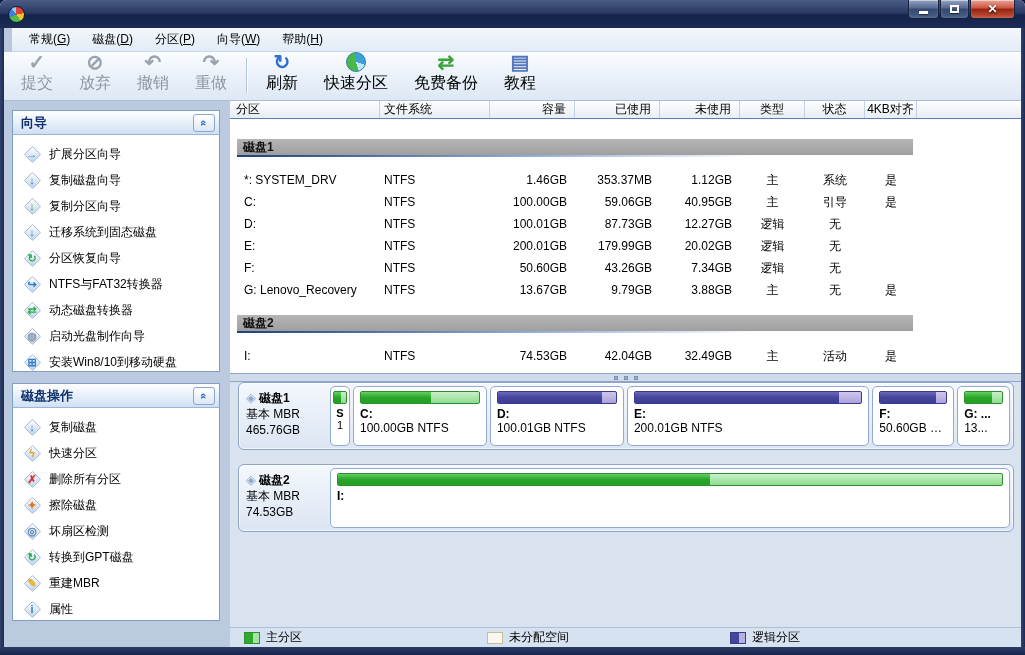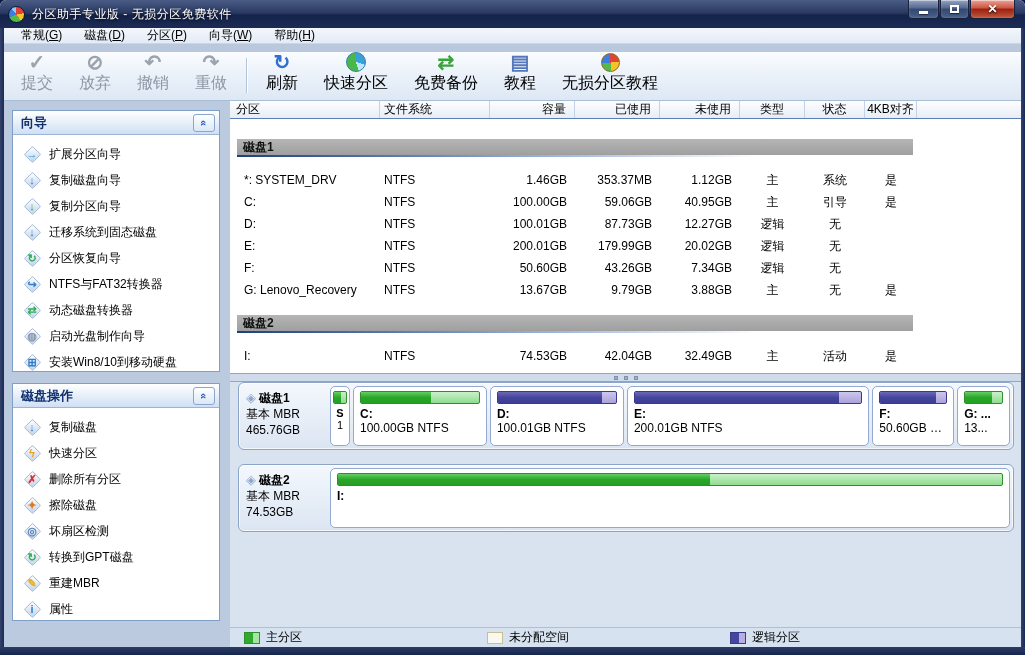--- a/index.html
+++ b/index.html
@@ -19,21 +19,21 @@
     display:flex; align-items:center; justify-content:center; margin-left:1px;
     background:linear-gradient(180deg,#93a3c0 0%,#55678f 45%,#35486f 50%,#46608b 100%);
     box-shadow:inset 0 1px 0 rgba(255,255,255,.45), inset 0 0 3px rgba(255,255,255,.2); cursor:pointer; }
   .win-btn.min { width:31px; } .win-btn.max { width:29px; }
   .win-btn.close { width:45px; background:linear-gradient(180deg,#eba396 0%,#cc5440 45%,#99200f 50%,#c1573c 100%); }
   .glyph-min { width:9px; height:3px; background:#fff; box-shadow:0 1px 1px #00000080; margin-top:6px; }
   .glyph-max { width:9px; height:8px; border:2px solid #fff; box-shadow:0 1px 1px #00000080; }
   .glyph-close { color:#fff; font-weight:bold; font-size:12px; text-shadow:0 1px 2px #000; }
 
   
-  #menubar { position:absolute; left:4px; right:4px; top:28px; height:16px;
+  #menubar { position:absolute; left:12px; right:4px; top:28px; height:24px;
     background:linear-gradient(180deg,#f4f7fc,#e2ebf6); border-bottom:1px solid #c8d6e8;
     display:flex; align-items:center; padding-left:6px; }
   .menu-item { padding:3px 11px; color:#000; cursor:default; }
   .menu-item u { text-decoration:underline; }
 
   
   #toolbar { position:absolute; left:4px; right:4px; top:52px; height:49px;
     background:linear-gradient(180deg,#fafcfe 0%,#e9f0f9 55%,#dde8f4 100%);
     border-bottom:1px solid #a9bdd6; display:flex; align-items:stretch; padding:2px 4px 3px 4px; }
   .tool-btn { display:flex; flex-direction:column; align-items:center; justify-content:flex-end;
@@ -139,21 +139,20 @@
   .swatch.logical { border-color:#3a3a8a; background:linear-gradient(90deg,#46459e 0 60%, #b6afe2 0); }
   .swatch.unallocated { border-color:#c9bd96; background:#faf7ee; }
 </style>
 </head>
 <body>
 
 <div id="window">
 
   <div id="titlebar">
     <span id="app-icon"></span>
-    <span id="title-text">分区助手专业版 - 无损分区免费软件</span>
     <div id="win-controls">
       <div class="win-btn min">
           <span class="glyph-min"></span>
         </div>
       <div class="win-btn max">
           <span class="glyph-max"></span>
         </div>
       <div class="win-btn close">
           <span class="glyph-close">✕</span>
         </div>
@@ -195,26 +194,20 @@
         </span>
         <span class="tool-label">快速分区</span>
       </div>
       <div class="tool-btn">
         <span class="tool-icon" style="color: rgb(58, 164, 58);">⇄</span>
         <span class="tool-label">免费备份</span>
       </div>
       <div class="tool-btn">
         <span class="tool-icon" style="color: rgb(85, 119, 187);">▤</span>
         <span class="tool-label">教程</span>
-      </div>
-      <div class="tool-btn">
-        <span class="tool-icon">
-          <span class="pie-color"></span>
-        </span>
-        <span class="tool-label">无损分区教程</span>
       </div>
     </div>
 
   <div id="sidebar">
     <div class="panel" id="panel-wizard">
         <div class="panel-header">
           <span class="panel-title">向导</span>
           <div class="collapse-btn">
             <span>«</span>
           </div>

